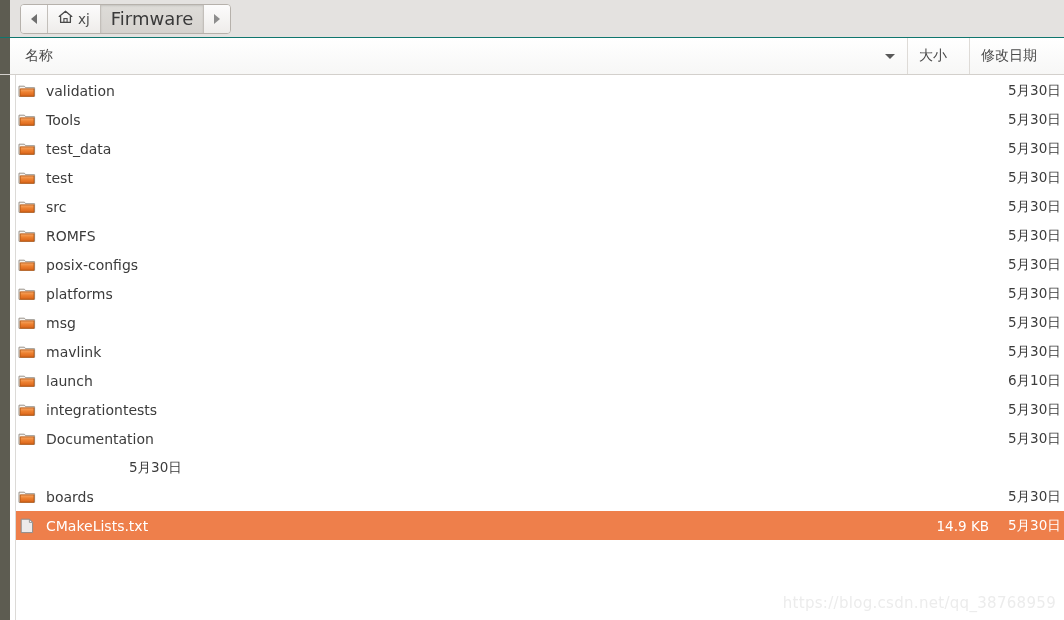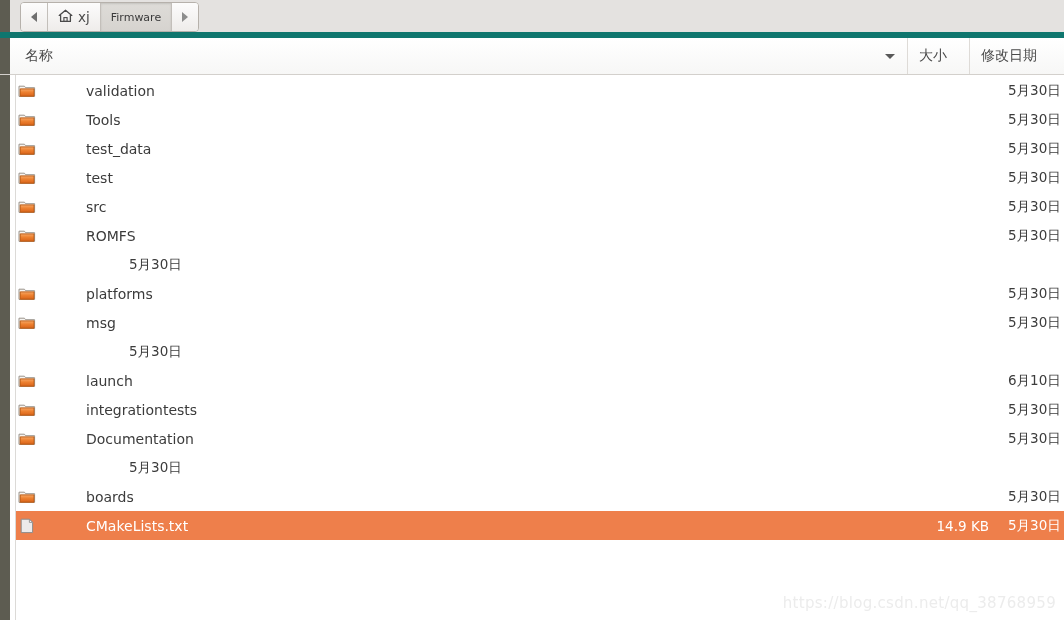--- a/index.html
+++ b/index.html
@@ -23,23 +23,23 @@
     inset: 0;
     display: flex;
     flex-direction: column;
   }
 
   
   #toolbar {
     height: 38px;
     min-height: 38px;
     background: #e4e2e0;
-    border-bottom: 6px solid #0f766e;
-    display: flex;
-    align-items: flex-end;
+    border-bottom: 1px solid #0f766e;
+    display: flex;
+    align-items: center;
     padding-left: 20px;
     box-sizing: border-box;
     position: relative;
   }
   #toolbar:before {
     content: "";
     position: absolute;
     left: 0; top: 0; bottom: 0;
     width: 10px;
     background: #5d5c51;
@@ -76,21 +76,21 @@
   }
   .path-btn:last-child { border-right: none; }
   .path-btn.arrow {
     padding: 0 8px;
     min-width: 10px;
   }
   .path-btn.active {
     background: linear-gradient(#dedcd8, #d6d3cf);
     box-shadow: 0 1px 2px rgba(0,0,0,.12) inset;
     color: #3a3a3a;
-    font-size: 11px;
+    font-size: 18px;
   }
   .tri-left, .tri-right {
     width: 0; height: 0;
     border-top: 5px solid transparent;
     border-bottom: 5px solid transparent;
   }
   .tri-left { border-right: 6px solid #6f6f6f; }
   .tri-right { border-left: 6px solid #8d8d8d; }
 
   .home-item { display: flex; align-items: center; gap: 5px; }
@@ -174,21 +174,20 @@
     background: #ee7f4b;
     color: #ffffff;
   }
   .cell-name {
     width: 879px;
     display: flex;
     align-items: center;
     padding-left: 1px;
     box-sizing: border-box;
     overflow: hidden;
-    gap: 40px;
   }
   .cell-size {
     width: 62px;
     text-align: right;
     padding-right: 8px;
     box-sizing: border-box;
     font-size: 13.5px;
     white-space: nowrap;
     margin-left: 40px;
   }
@@ -392,20 +391,36 @@
                 </linearGradient>
               </defs>
               <path d="M2.2 5.9 H16.0 V13.2 H2.2 Z" fill="none" stroke="#b95a14" stroke-width="0.9"></path>
             </svg>
             <span class="fname">ROMFS</span>
           </div>
           <div class="cell-size"></div>
           <div class="cell-date">5月30日</div>
         </div>
         <div class="row">
+          <div class="cell-name">
+            <svg class="icon" width="18" height="16" viewBox="0 0 18 16">
+              <path d="M1 3.2 h5.4 l1.2 1.5 H16.6 V13.4 H1 Z" fill="#f6f4f1" stroke="#9a948c" stroke-width="1"></path>
+              <path d="M2.2 5.9 H16.0 V13.2 H2.2 Z" fill="#e8731f"></path>
+              <path d="M2.2 5.9 H16.0 V13.2 H2.2 Z" fill="url(#fgrad)"></path>
+              <defs>
+                <linearGradient id="fgrad" x1="0" y1="0" x2="0" y2="1">
+                  <stop offset="0" stop-color="#f7a867"></stop>
+                  <stop offset="0.45" stop-color="#ed8130"></stop>
+                  <stop offset="1" stop-color="#d9631a"></stop>
+                </linearGradient>
+              </defs>
+              <path d="M2.2 5.9 H16.0 V13.2 H2.2 Z" fill="none" stroke="#b95a14" stroke-width="0.9"></path>
+            </svg>
+            <span class="fname">posix-configs</span>
+          </div>
           <div class="cell-size"></div>
           <div class="cell-date">5月30日</div>
         </div>
         <div class="row">
           <div class="cell-name">
             <svg class="icon" width="18" height="16" viewBox="0 0 18 16">
               <path d="M1 3.2 h5.4 l1.2 1.5 H16.6 V13.4 H1 Z" fill="#f6f4f1" stroke="#9a948c" stroke-width="1"></path>
               <path d="M2.2 5.9 H16.0 V13.2 H2.2 Z" fill="#e8731f"></path>
               <path d="M2.2 5.9 H16.0 V13.2 H2.2 Z" fill="url(#fgrad)"></path>
               <defs>
@@ -436,20 +451,36 @@
                 </linearGradient>
               </defs>
               <path d="M2.2 5.9 H16.0 V13.2 H2.2 Z" fill="none" stroke="#b95a14" stroke-width="0.9"></path>
             </svg>
             <span class="fname">msg</span>
           </div>
           <div class="cell-size"></div>
           <div class="cell-date">5月30日</div>
         </div>
         <div class="row">
+          <div class="cell-name">
+            <svg class="icon" width="18" height="16" viewBox="0 0 18 16">
+              <path d="M1 3.2 h5.4 l1.2 1.5 H16.6 V13.4 H1 Z" fill="#f6f4f1" stroke="#9a948c" stroke-width="1"></path>
+              <path d="M2.2 5.9 H16.0 V13.2 H2.2 Z" fill="#e8731f"></path>
+              <path d="M2.2 5.9 H16.0 V13.2 H2.2 Z" fill="url(#fgrad)"></path>
+              <defs>
+                <linearGradient id="fgrad" x1="0" y1="0" x2="0" y2="1">
+                  <stop offset="0" stop-color="#f7a867"></stop>
+                  <stop offset="0.45" stop-color="#ed8130"></stop>
+                  <stop offset="1" stop-color="#d9631a"></stop>
+                </linearGradient>
+              </defs>
+              <path d="M2.2 5.9 H16.0 V13.2 H2.2 Z" fill="none" stroke="#b95a14" stroke-width="0.9"></path>
+            </svg>
+            <span class="fname">mavlink</span>
+          </div>
           <div class="cell-size"></div>
           <div class="cell-date">5月30日</div>
         </div>
         <div class="row">
           <div class="cell-name">
             <svg class="icon" width="18" height="16" viewBox="0 0 18 16">
               <path d="M1 3.2 h5.4 l1.2 1.5 H16.6 V13.4 H1 Z" fill="#f6f4f1" stroke="#9a948c" stroke-width="1"></path>
               <path d="M2.2 5.9 H16.0 V13.2 H2.2 Z" fill="#e8731f"></path>
               <path d="M2.2 5.9 H16.0 V13.2 H2.2 Z" fill="url(#fgrad)"></path>
               <defs>

